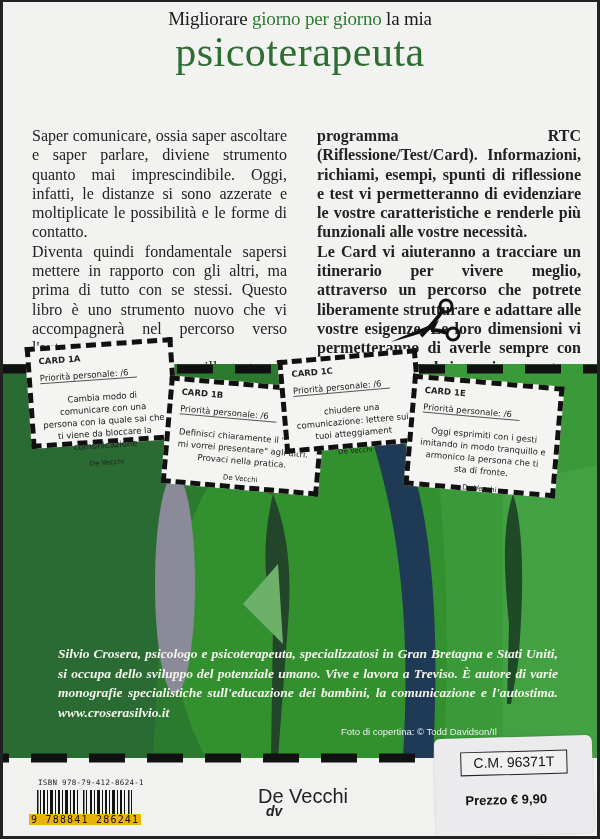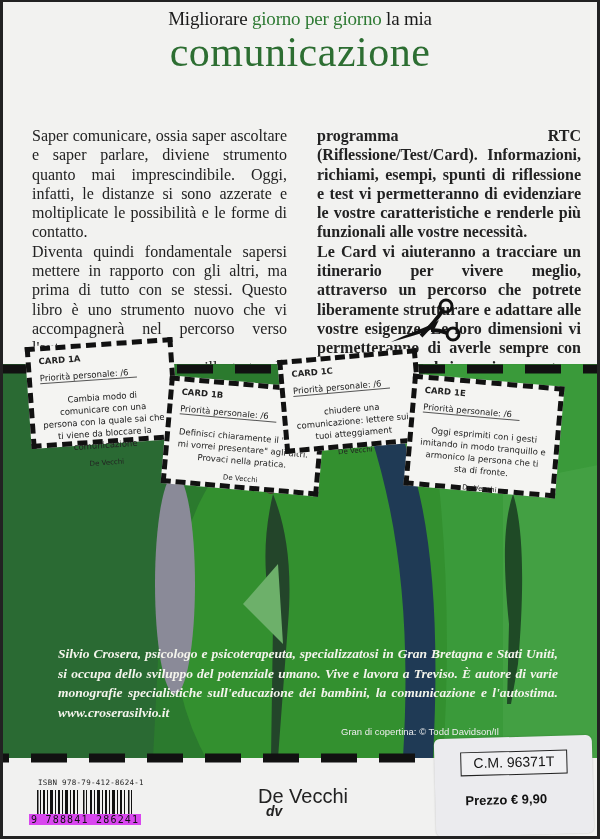--- a/index.html
+++ b/index.html
@@ -41,21 +41,21 @@
 
   .bio {
     position: absolute; left: 55px; top: 642px; width: 500px;
     font-style: italic; color: #f4f4ec; font-size: 13.5px; line-height: 19.5px; text-align: justify; font-weight: bold;
   }
   .credit { position: absolute; left: 338px; top: 724px; font-family: "Liberation Sans", sans-serif; font-size: 9.5px; color: #eee; }
 
   .footer { position: absolute; left: 0; top: 758px; width: 600px; height: 81px; background: #f1f1f0; }
   .isbn { position: absolute; left: 35px; top: 776px; font-family: "DejaVu Sans Mono", monospace; font-size: 7.5px; color: #222; letter-spacing: 0.3px; }
   .barcode { position: absolute; left: 34px; top: 788px; width: 96px; height: 28px; }
-  .barcode-num { position: absolute; left: 26px; top: 812px; font-family: "DejaVu Sans Mono", monospace; font-size: 10px; color: #111; letter-spacing: 1.2px; background: #d946ef; padding: 0 2px; }
+  .barcode-num { position: absolute; left: 26px; top: 812px; font-family: "DejaVu Sans Mono", monospace; font-size: 10px; color: #111; letter-spacing: 1.2px; background: #eab308; padding: 0 2px; }
   .publisher { position: absolute; left: 255px; top: 783px; font-family: "Liberation Sans", sans-serif; font-size: 20px; color: #222; }
   .publisher .sig { position: absolute; left: 8px; top: 18px; font-size: 14px; font-style: italic; font-weight: bold; }
 
   .price-sticker {
     position: absolute; left: 432px; top: 735px; width: 158px; height: 98px;
     background: #ebebee; border-radius: 6px; box-shadow: 0 0 2px rgba(0,0,0,0.2);
     transform: rotate(-1.5deg);
     font-family: "Liberation Sans", sans-serif;
   }
   .cm { position: absolute; left: 26px; top: 14px; width: 107px; height: 24px; border: 1.5px solid #222; background: #f0f0f2; text-align: center; font-size: 14px; line-height: 21px; color: #111; }
@@ -63,21 +63,21 @@
 </style>
 </head>
 <body>
 
 <div class="page">
 
   <div class="header">
     <div class="subtitle">
       <span>Migliorare </span><span class="green">giorno per giorno</span><span> la mia</span>
     </div>
-    <div class="title">comunicazione</div>
+    <div class="title">psicoterapeuta</div>
   </div>
 
   <div class="body-col left">
     <p>Saper comunicare, ossia saper ascoltare e saper parlare, diviene strumento quanto mai imprescindibile. Oggi, infatti, le distanze si sono azzerate e moltiplicate le possibilità e le forme di contatto.</p>
     <p>Diventa quindi fondamentale sapersi mettere in rapporto con gli altri, ma prima di tutto con se stessi. Questo libro è uno strumento nuovo che vi accompagnerà nel percorso verso l'autoconsapevolezza.</p>
     <p>Nel volume vengono illustrate le modalità di una comunicazione efficace, attraverso il</p>
   </div>
   <div class="body-col right">
     <p>programma RTC (Riflessione/Test/Card). Informazioni, richiami, esempi, spunti di riflessione e test vi permetteranno di evidenziare le vostre caratteristiche e renderle più funzionali alle vostre necessità.</p>
     <p>Le Card vi aiuteranno a tracciare un itinerario per vivere meglio, attraverso un percorso che potrete liberamente strutturare e adattare alle vostre esigenze. Le loro dimensioni vi permetteranno di averle sempre con voi e di consultarle in ogni momento.</p>
@@ -134,21 +134,21 @@
   </div>
 
   <div class="card" style="left:405px;top:378px;width:152px;height:112px;transform:rotate(5deg);z-index:2;">
     <div class="cid">CARD 1E</div>
     <div class="prio">Priorità personale:   /6</div>
     <div class="text">Oggi esprimiti con i gesti imitando in modo tranquillo e armonico la persona che ti sta di fronte.</div>
     <div class="logo">De Vecchi</div>
   </div>
 
   <div class="bio">Silvio Crosera, psicologo e psicoterapeuta, specializzatosi in Gran Bretagna e Stati Uniti, si occupa dello sviluppo del potenziale umano. Vive e lavora a Treviso. È autore di varie monografie specialistiche sull'educazione dei bambini, la comunicazione e l'autostima. www.croserasilvio.it</div>
-  <div class="credit">Gran di copertina: © Todd Davidson/Il</div>
+  <div class="credit">Foto di copertina: © Todd Davidson/Il</div>
 
   <div class="footer"></div>
   <svg class="cutline-bottom" viewBox="0 0 600 10">
     <line x1="0" y1="5" x2="600" y2="5" stroke="#111" stroke-width="9" stroke-dasharray="36 22" stroke-dashoffset="-28"></line>
   </svg>
 
   <div class="isbn">ISBN 978-79-412-8624-1</div>
   <svg class="barcode" viewBox="0 0 96 28">
     <g fill="#111">
       <rect x="0" y="0" width="1.5" height="28"></rect>

